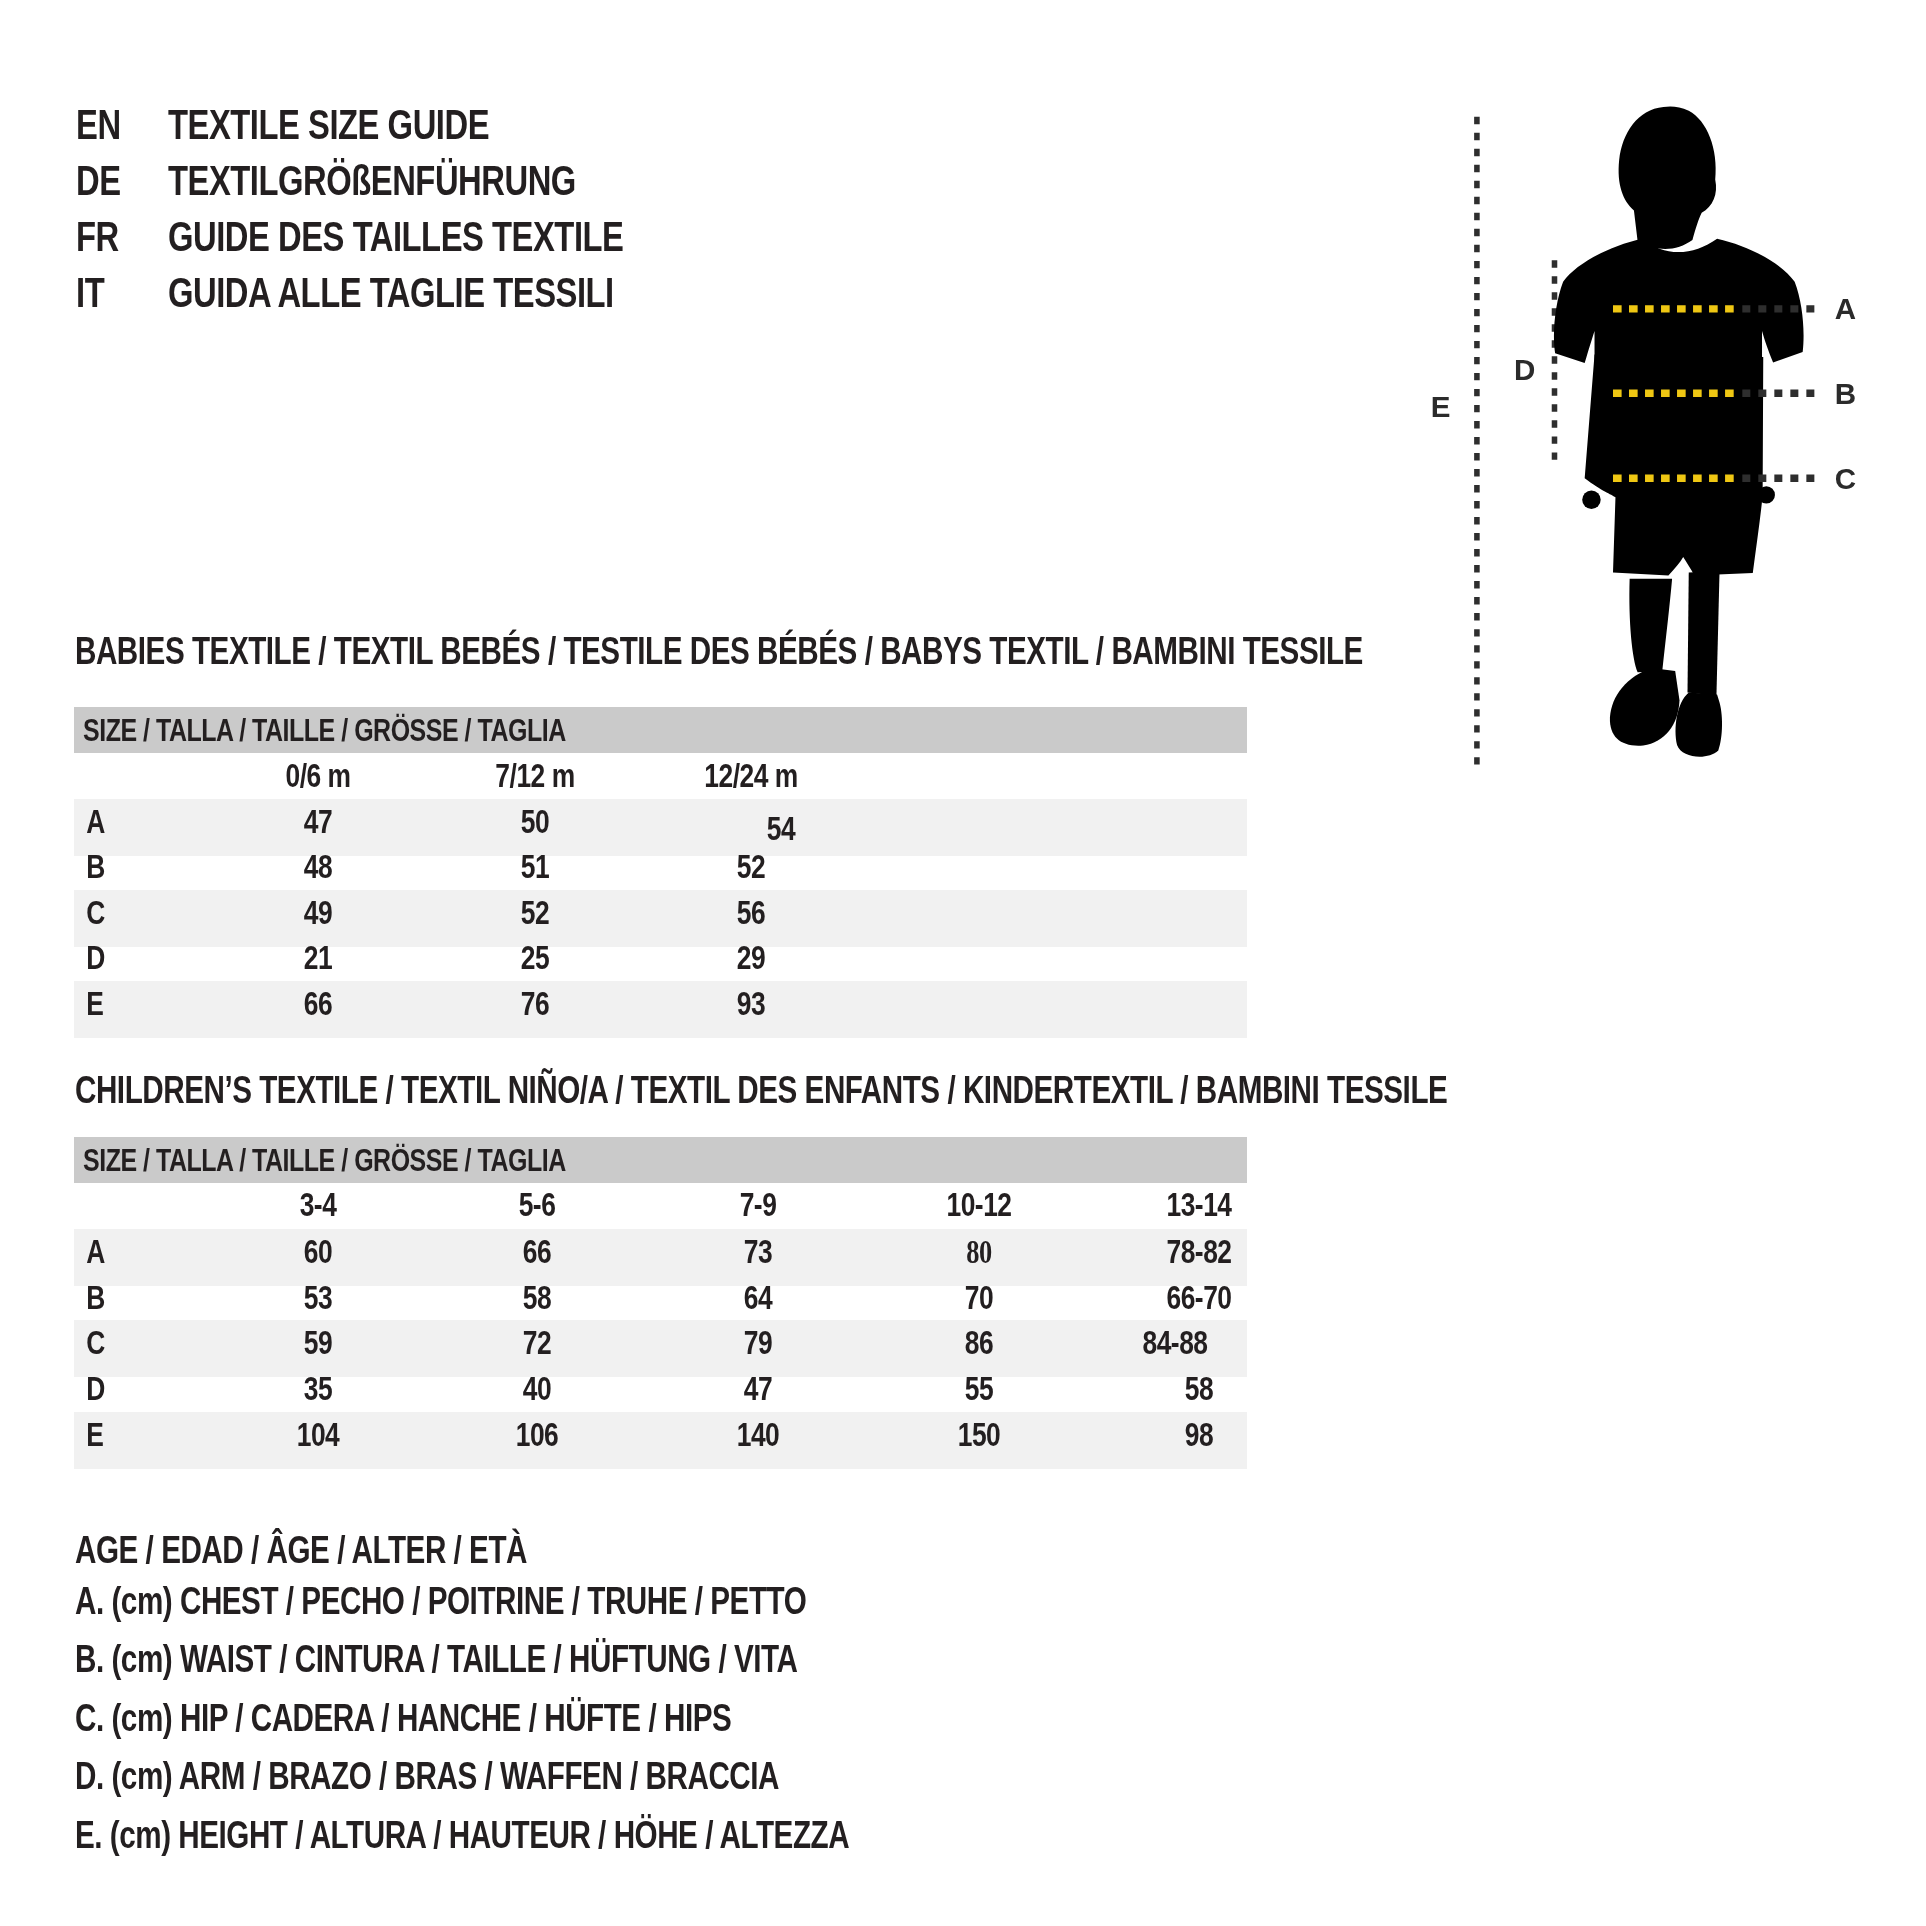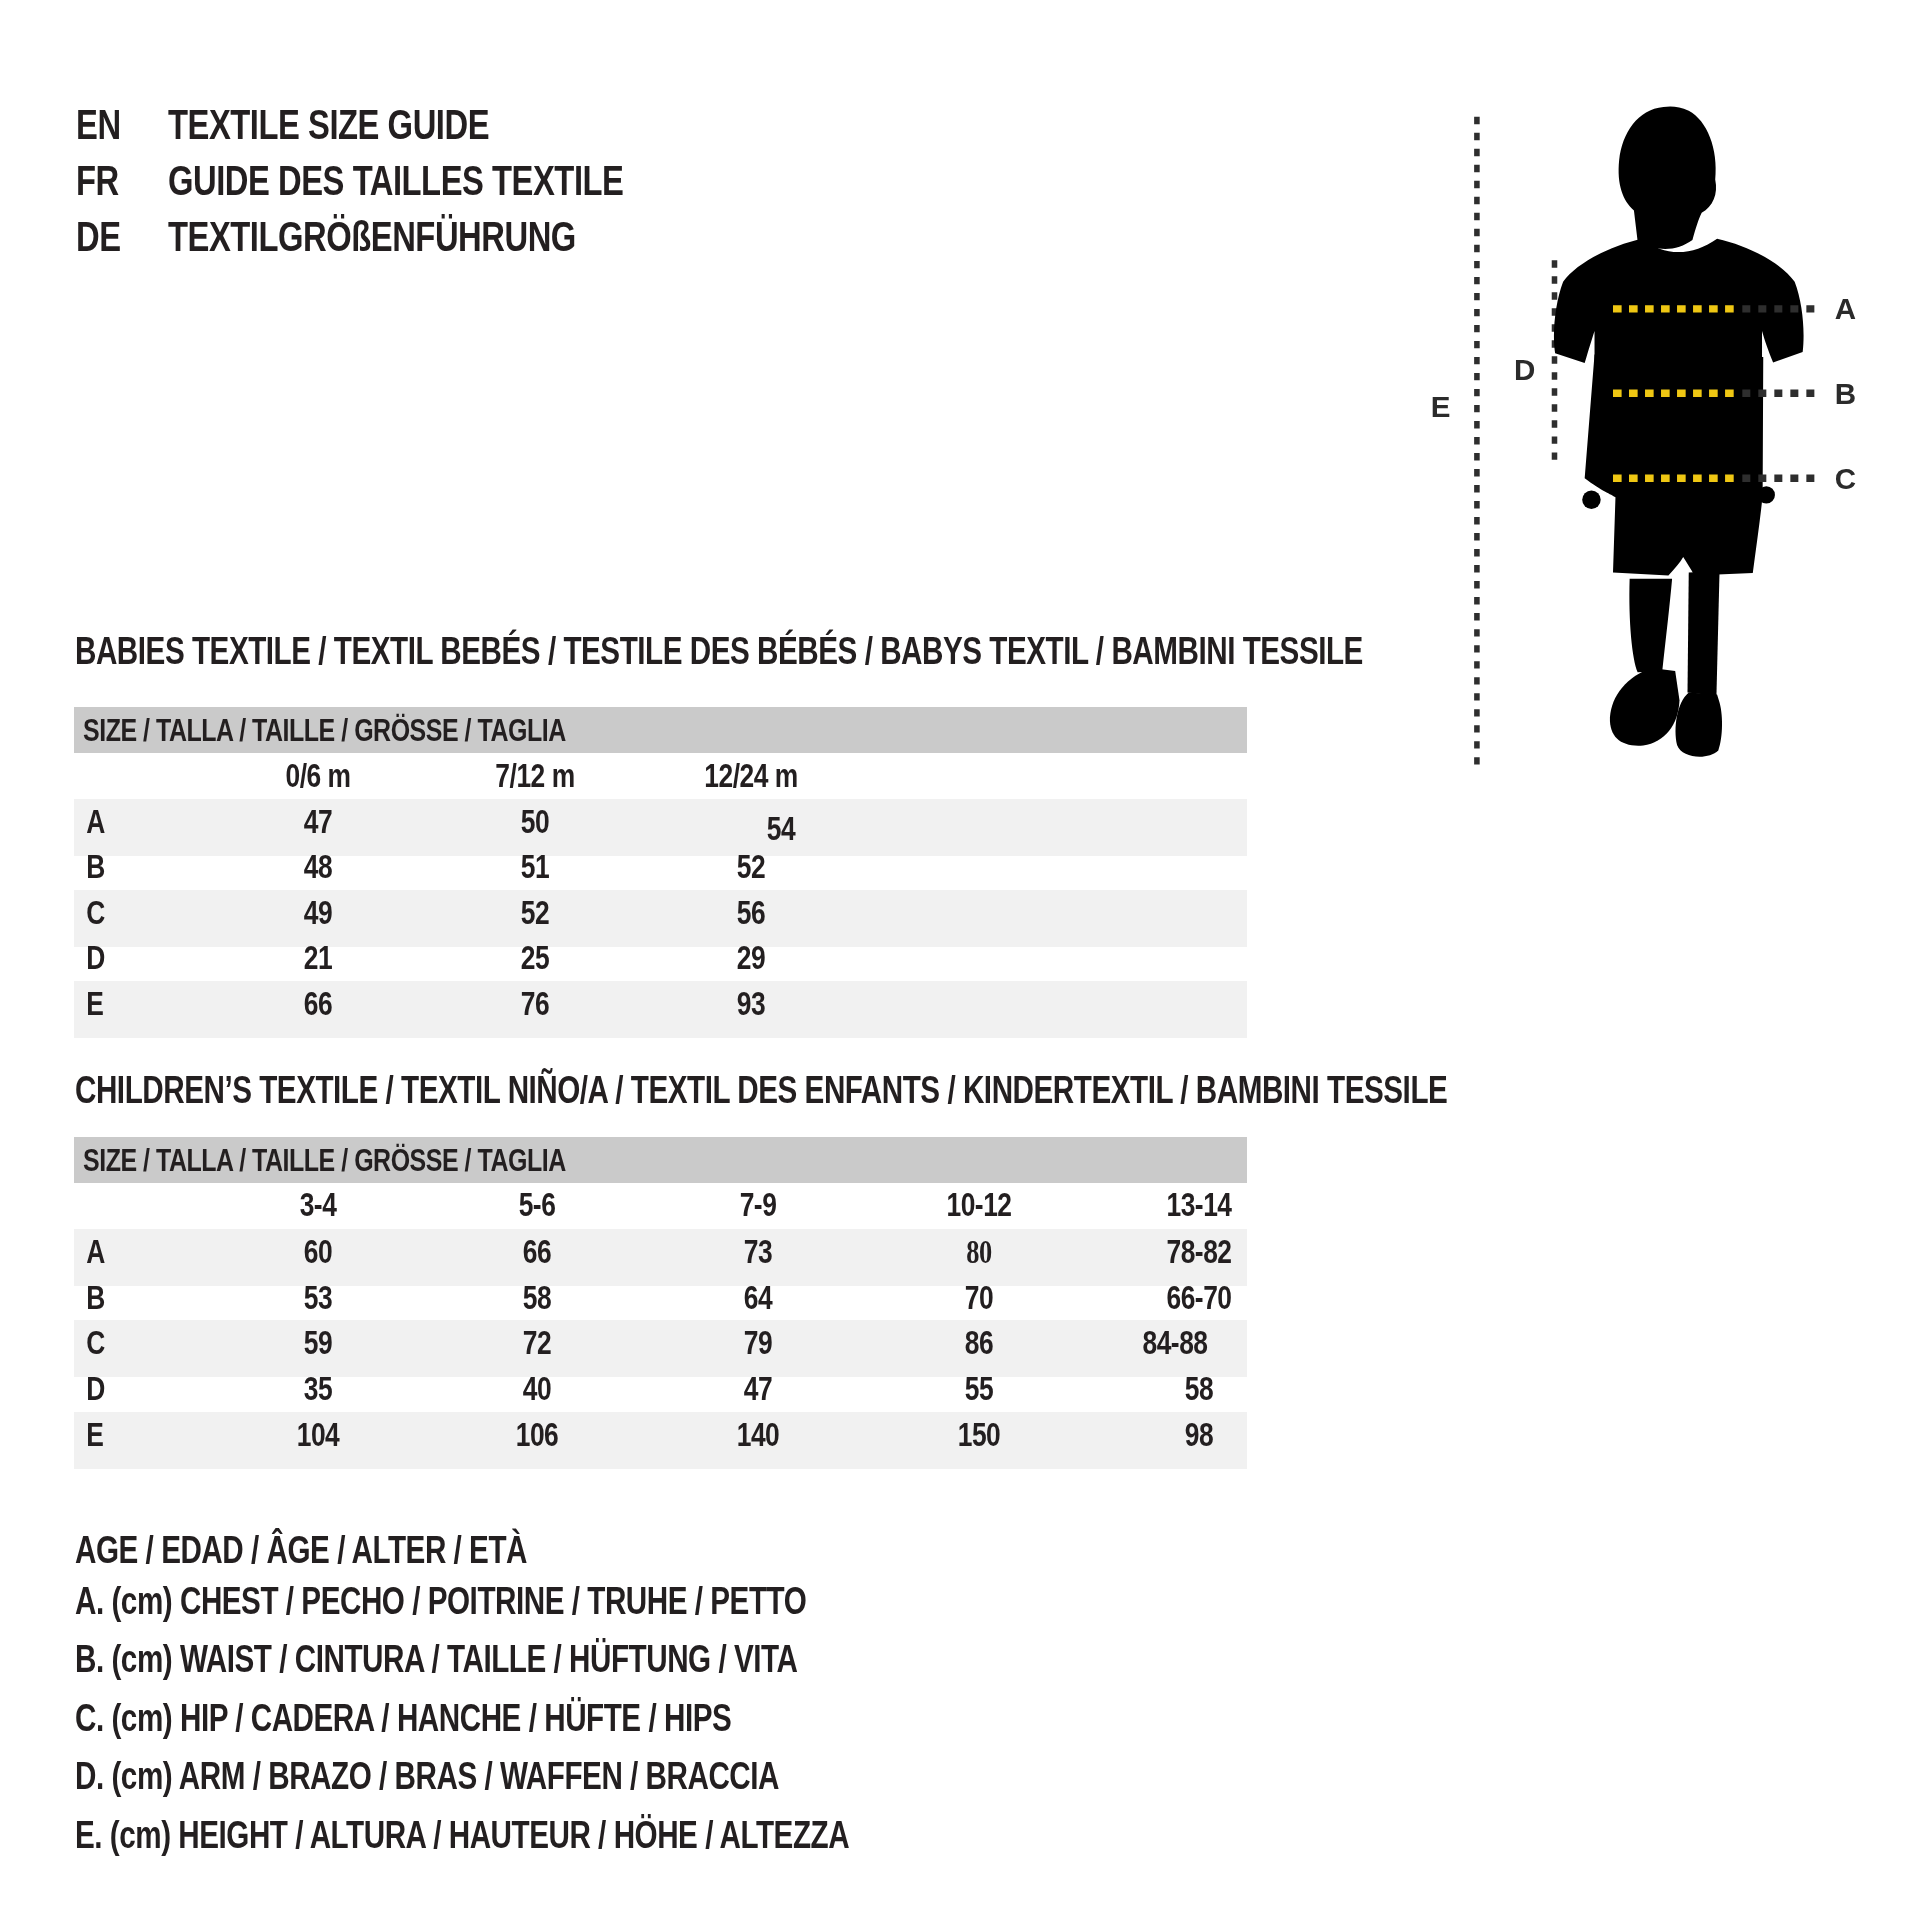--- a/index.html
+++ b/index.html
@@ -36,22 +36,23 @@
   
   .diagram{position:absolute;left:1417px;top:86px;width:509px;height:702px;}
   .dlabel{font-family:"Liberation Sans",sans-serif;font-weight:bold;font-size:48px;fill:#2b2b2b;}
   .sil{fill:#000000;}
 </style>
 </head>
 <body>
 
 <div class="lang-block">
   <div class="lang-row"><span class="lang-code"><span class="cx">EN</span></span><span class="cx">TEXTILE SIZE GUIDE</span></div>
+  <div class="lang-row"><span class="lang-code"><span class="cx">DE</span></span><span class="cx">TEXTILGRÖßENFÜHRUNG</span></div>
   <div class="lang-row"><span class="lang-code"><span class="cx">FR</span></span><span class="cx">GUIDE DES TAILLES TEXTILE</span></div>
-  <div class="lang-row"><span class="lang-code"><span class="cx">DE</span></span><span class="cx">TEXTILGRÖßENFÜHRUNG</span></div>
+  <div class="lang-row"><span class="lang-code"><span class="cx">IT</span></span><span class="cx">GUIDA ALLE TAGLIE TESSILI</span></div>
 </div>
 
 <svg class="diagram" viewBox="0 0 826 1140">
 
   <line x1="97" y1="50" x2="97" y2="1105" stroke="#2e2e2e" stroke-width="9" stroke-dasharray="12 14"></line>
 
   <line x1="223" y1="283" x2="223" y2="620" stroke="#2e2e2e" stroke-width="9" stroke-dasharray="12 14"></line>
 
   <g class="sil">
     <path d="M 400,34 C 358,38 333,76 328,120 C 324,160 334,186 352,202 L 358,252 C 390,270 422,268 447,250 C 452,232 457,216 462,206 C 480,196 489,176 484,152 C 489,102 471,56 441,40 C 426,33 412,32 400,34 Z"></path>

